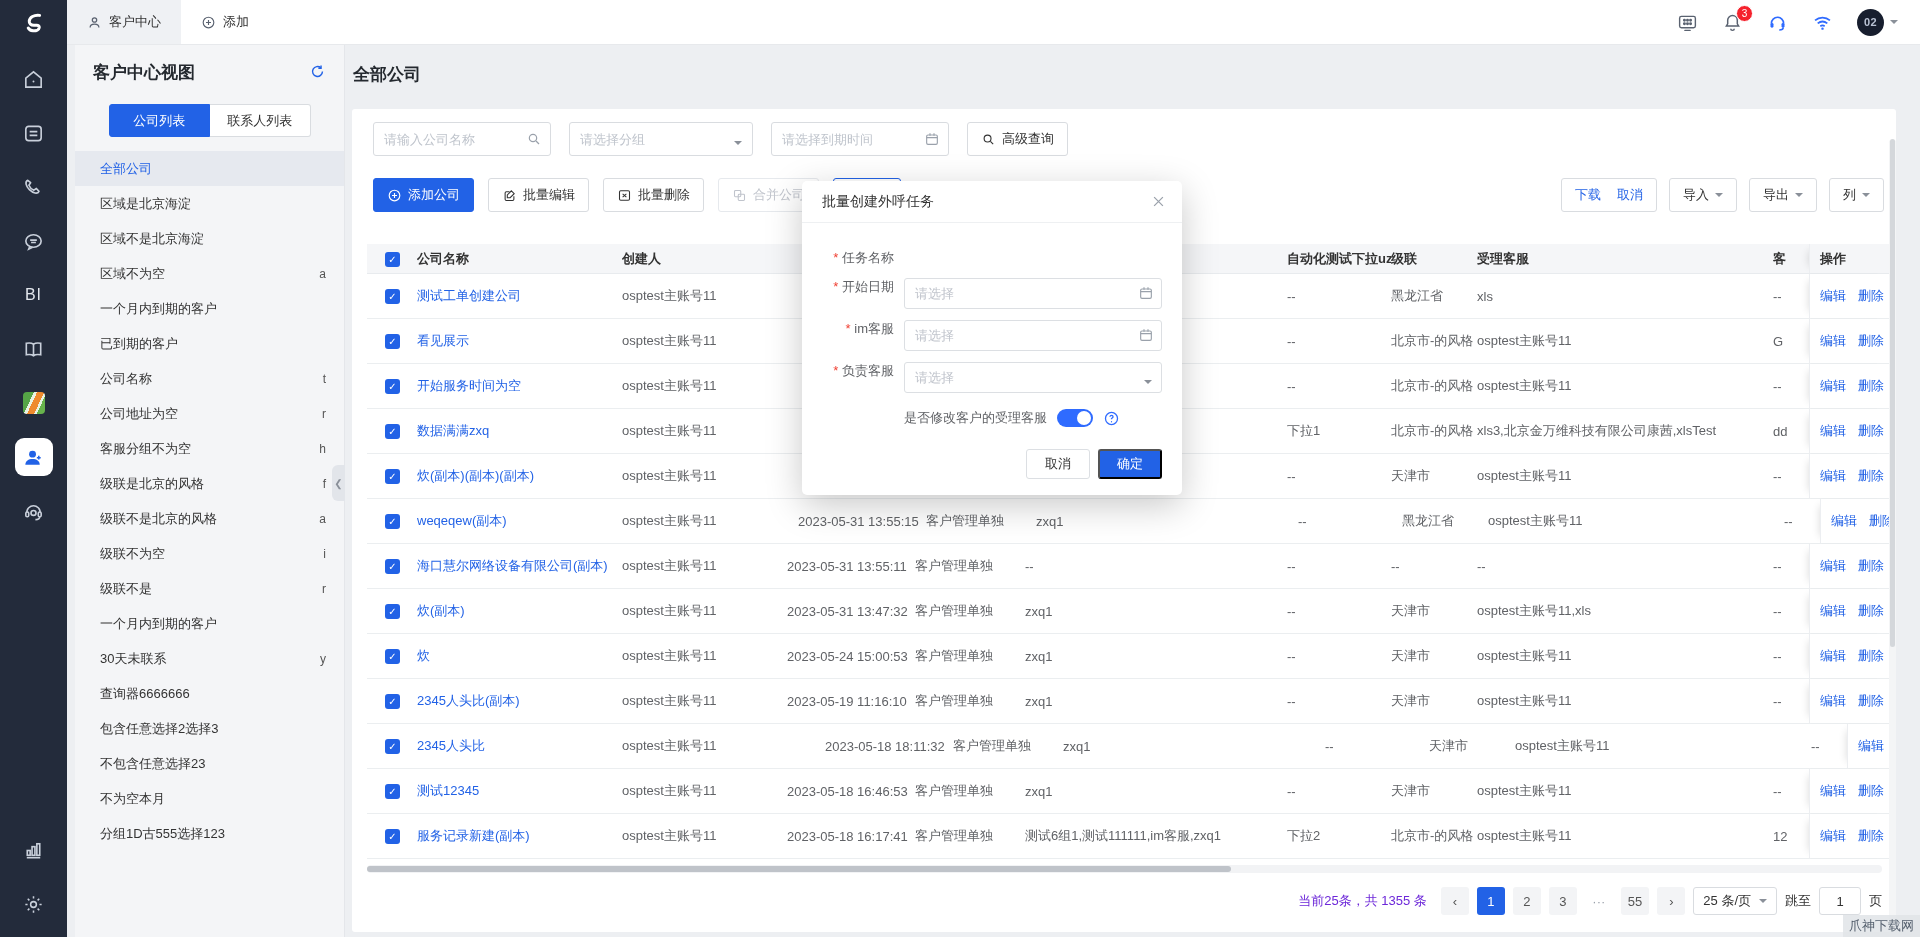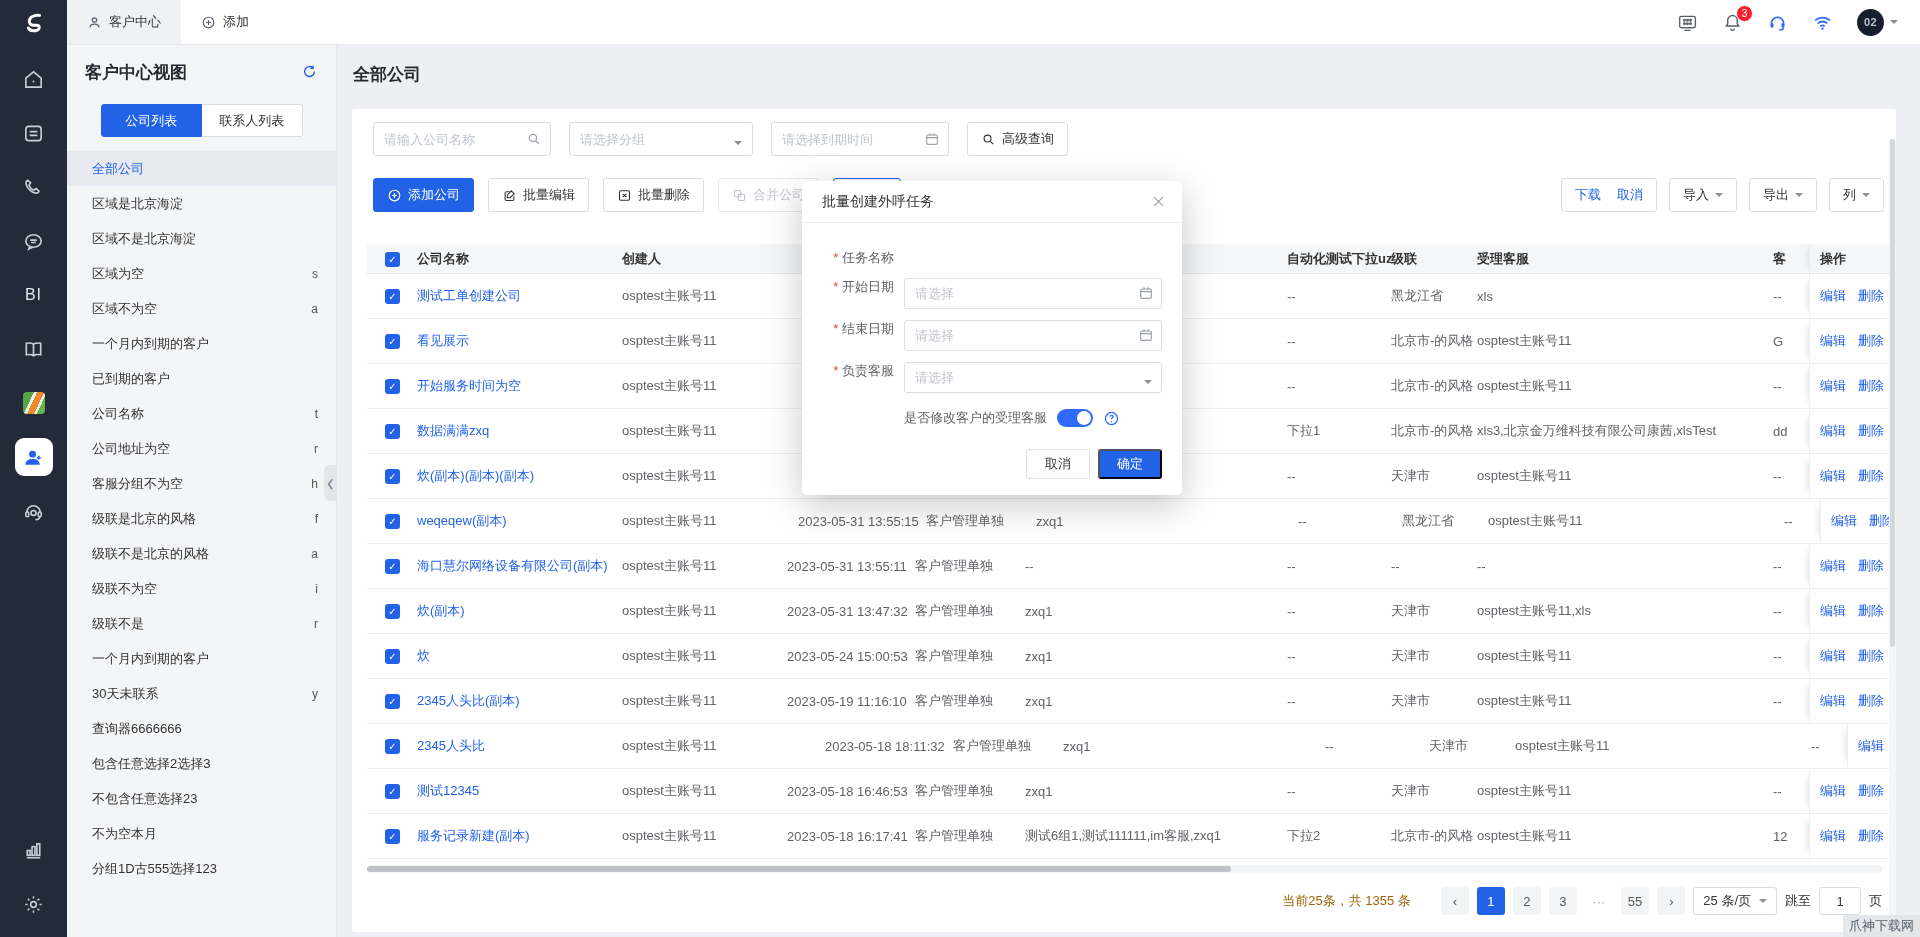--- a/index.html
+++ b/index.html
@@ -26,21 +26,21 @@
   .tb-right{margin-left:auto;display:flex;align-items:center;gap:24px;padding-right:22px}
   .tb-ic{position:relative;display:flex;align-items:center;cursor:pointer;color:#5A6270}
   .tb-ic svg{width:21px;height:21px}
   .tb-ic.blue{color:#2F6BFF}
   .badge{position:absolute;top:-7px;right:-10px;min-width:17px;height:17px;border-radius:9px;background:#F5222D;color:#fff;font-size:10px;display:flex;align-items:center;justify-content:center;padding:0 4px;border:1px solid #fff}
   .avatar-wrap{display:flex;align-items:center;gap:6px;cursor:pointer}
   .avatar{width:27px;height:27px;border-radius:50%;background:#171E2E;color:#B9C2D4;font-size:11px;display:flex;align-items:center;justify-content:center;font-weight:700;letter-spacing:.5px}
   .caret{width:0;height:0;border:4px solid transparent;border-top-color:#8A9099;margin-top:4px}
 
   
-  .sidenav{position:absolute;left:67px;top:45px;width:270px;bottom:0;background:#F4F5F7;border-right:1px solid #E4E6EA;z-index:20}
+  .sidenav{position:absolute;left:75px;top:45px;width:270px;bottom:0;background:#F4F5F7;border-right:1px solid #E4E6EA;z-index:20}
   .nav-head{display:flex;align-items:center;justify-content:space-between;padding:16px 18px 12px 18px}
   .nav-head h2{font-size:17px;font-weight:700;color:#24292F}
   .nav-head .refresh{color:#2262E6;cursor:pointer}
   .nav-head .refresh svg{width:17px;height:17px}
   .nav-tabs{display:flex;width:202px;margin:8px auto 14px auto;cursor:pointer}
   .nav-tabs .seg{flex:1;height:33px;display:flex;align-items:center;justify-content:center;font-size:13px;background:#fff;border:1px solid #D9DCE0;color:#333}
   .nav-tabs .seg:first-child{border-radius:3px 0 0 3px}
   .nav-tabs .seg:last-child{border-radius:0 3px 3px 0;border-left:none}
   .nav-tabs .seg.active{background:#2262E6;border-color:#2262E6;color:#fff}
   .nav-list{list-style:none}
@@ -85,21 +85,21 @@
   .tcell.ops a{color:#2262E6;text-decoration:none;cursor:pointer}
   .cb{width:15px;height:15px;border-radius:3px;background:#2262E6;display:inline-flex;align-items:center;justify-content:center;margin-left:18px;cursor:pointer}
   .cb::after{content:"✓";color:#fff;font-size:10px;font-weight:700}
   .vscroll{position:absolute;right:0;top:30px;width:7px;bottom:0;background:#F4F5F6;border-radius:4px}
   .vscroll .thumb{position:absolute;left:1px;right:1px;top:0;height:64%;background:#D4D7DB;border-radius:3px}
   .hscroll{position:absolute;left:15px;right:14px;top:756px;height:8px;background:#F2F3F5;border-radius:4px}
   .hscroll .thumb{position:absolute;left:0;top:1px;height:6px;width:57%;background:#BFC3C9;border-radius:3px}
 
   
   .pagination{position:absolute;right:14px;top:778px;display:flex;align-items:center;gap:8px}
-  .pg-summary{color:#a16207;margin-right:22px}
+  .pg-summary{color:#6d28d9;margin-right:6px}
   .pg-btn{min-width:28px;height:28px;border-radius:3px;background:#F3F4F6;color:#555;display:flex;align-items:center;justify-content:center;padding:0 7px;cursor:pointer}
   .pg-btn.active{background:#2262E6;color:#fff}
   .pg-btn.ellipsis{background:transparent;color:#9AA1AB;cursor:default}
   .pg-size{height:28px;border:1px solid #D9DCE0;border-radius:3px;display:flex;align-items:center;gap:8px;padding:0 9px;cursor:pointer;color:#333}
   .pg-jump{display:flex;align-items:center;gap:8px;color:#333}
   .pg-jump input{width:42px;height:28px;border:1px solid #D9DCE0;border-radius:3px;text-align:center;font-size:13px;color:#333;outline:none}
 
   
   .modal{position:absolute;left:802px;top:181px;width:380px;height:314px;background:#fff;border-radius:5px;box-shadow:0 10px 36px rgba(0,0,0,.22);z-index:50}
   .m-head{height:42px;display:flex;align-items:center;justify-content:space-between;padding:0 16px 0 20px;border-bottom:1px solid #EEF0F2}
@@ -286,24 +286,20 @@
       <span>全部公司</span>
       <span class="sfx"></span>
     </li>
         <li class="nav-item">
       <span>区域是北京海淀</span>
       <span class="sfx"></span>
     </li>
         <li class="nav-item">
       <span>区域不是北京海淀</span>
       <span class="sfx"></span>
-    </li>
-        <li class="nav-item">
-      <span>区域为空</span>
-      <span class="sfx">s</span>
     </li>
         <li class="nav-item">
       <span>区域不为空</span>
       <span class="sfx">a</span>
     </li>
         <li class="nav-item">
       <span>一个月内到期的客户</span>
       <span class="sfx"></span>
     </li>
         <li class="nav-item">
@@ -736,21 +732,21 @@
         <span class="m-fic">
           <svg viewBox="0 0 24 24" fill="none" stroke="currentColor" stroke-width="1.7">
                 <rect x="4" y="6" width="16" height="14" rx="2"></rect>
                 <path d="M4 10h16M9 3.5V7M15 3.5V7"></path>
               </svg>
         </span>
         
       </span>
     </div>
         <div class="m-row">
-      <span class="m-label">结束日期</span>
+      <span class="m-label">im客服</span>
       <span class="m-field">
         <input type="text" placeholder="请选择" style="">
         <span class="m-fic">
           <svg viewBox="0 0 24 24" fill="none" stroke="currentColor" stroke-width="1.7">
                 <rect x="4" y="6" width="16" height="14" rx="2"></rect>
                 <path d="M4 10h16M9 3.5V7M15 3.5V7"></path>
               </svg>
         </span>
         
       </span>

